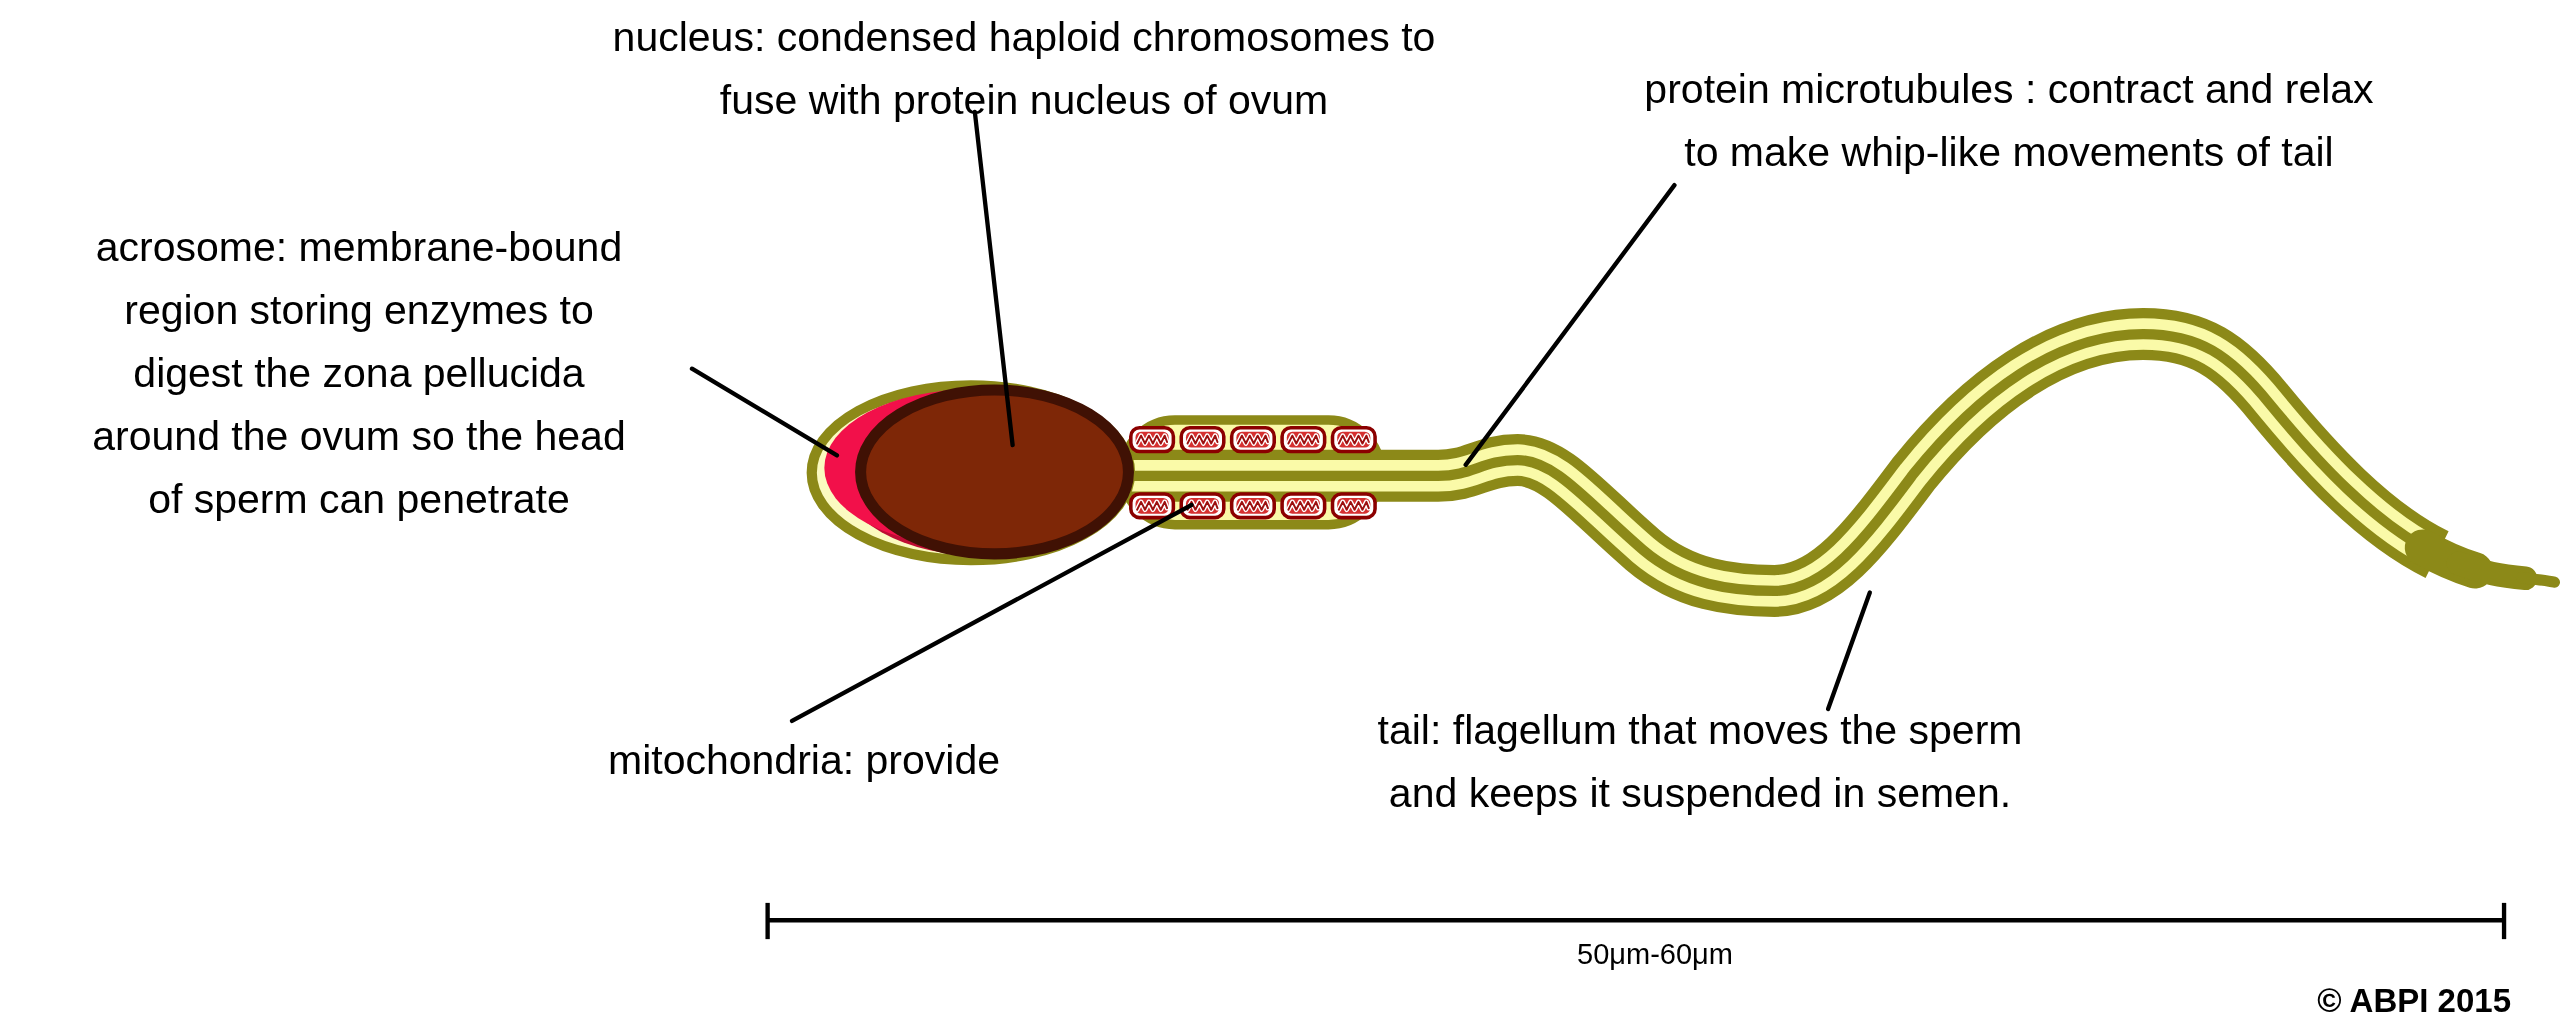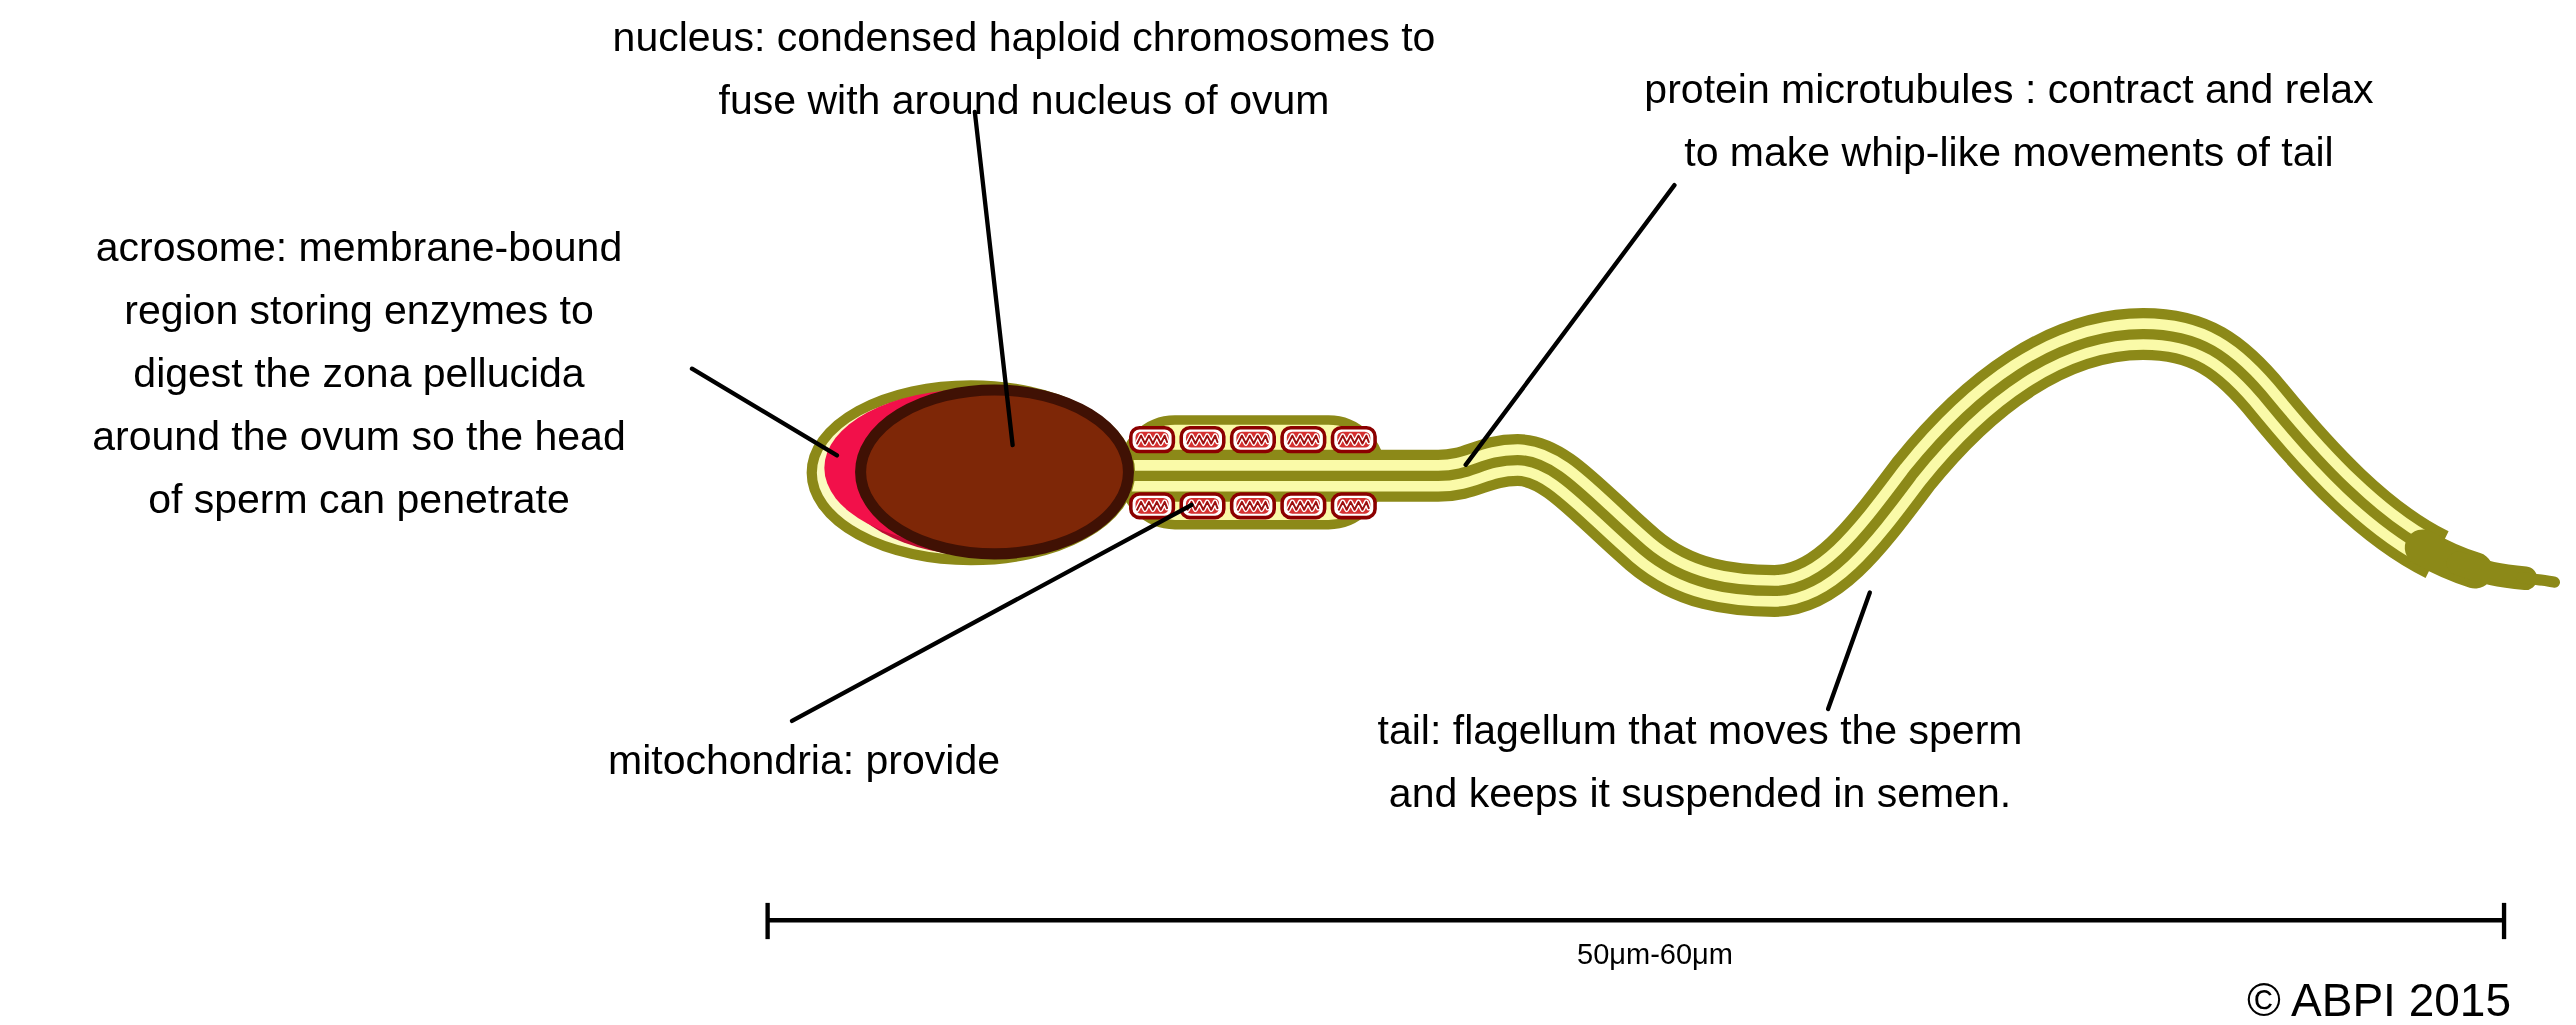--- a/index.html
+++ b/index.html
@@ -24,23 +24,24 @@
   }
   .scale-label {
     position: absolute;
     transform: translateX(-50%);
     font-size: 29px;
     line-height: 47px;
     white-space: nowrap;
   }
   .copyright {
     position: absolute;
-    font-size: 46px;
+    font-size: 33px;
     line-height: 47px;
     white-space: nowrap;
+    font-weight: bold;
   }
 </style>
 </head>
 <body>
 
 <div id="stage">
 
   <svg id="diagram-svg" width="2576" height="1025" viewBox="0 0 3269 1301">
 
     <defs>
@@ -115,21 +116,21 @@
 
     <g stroke="#000000" stroke-width="5.5">
       <line x1="974" y1="1168" x2="3178" y2="1168"></line>
       <line x1="974" y1="1146" x2="974" y2="1192"></line>
       <line x1="3178" y1="1146" x2="3178" y2="1192"></line>
     </g>
   </svg>
 
   <div class="label-block" style="left:1024px; top:6.3px;">
     <div>nucleus: condensed haploid chromosomes to</div>
-    <div>fuse with around nucleus of ovum</div>
+    <div>fuse with protein nucleus of ovum</div>
   </div>
 
   <div class="label-block" style="left:359px; top:216px;">
     <div>acrosome: membrane-bound</div>
     <div>region storing enzymes to</div>
     <div>digest the zona pellucida</div>
     <div>around the ovum so the head</div>
     <div>of sperm can penetrate</div>
   </div>
 

